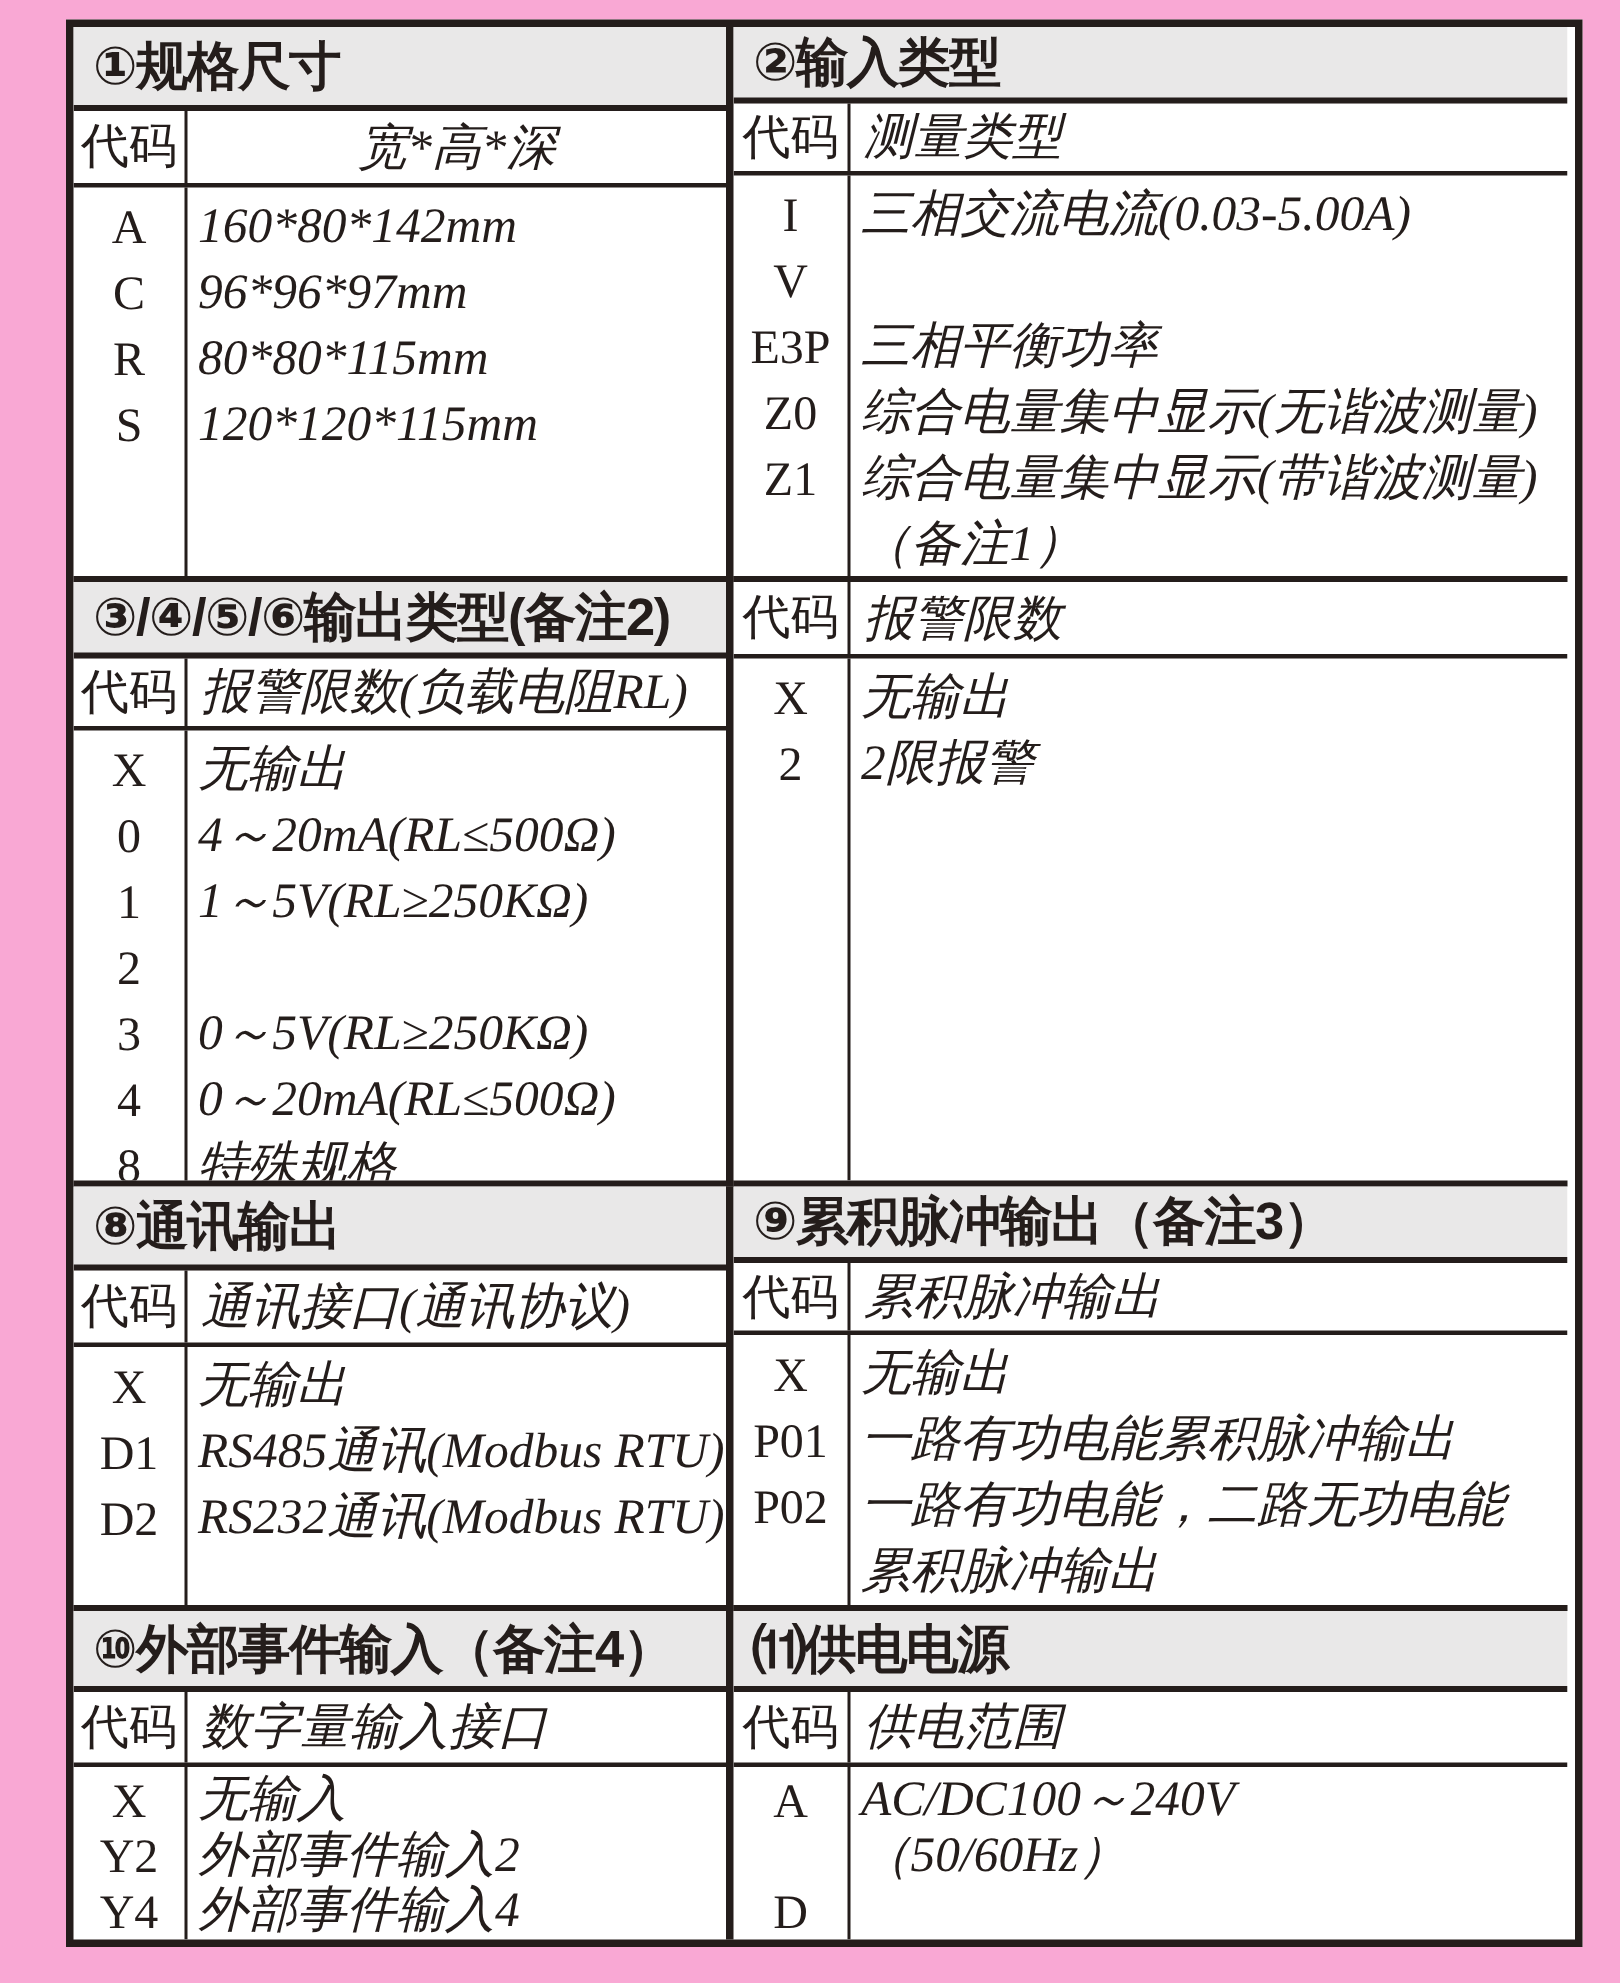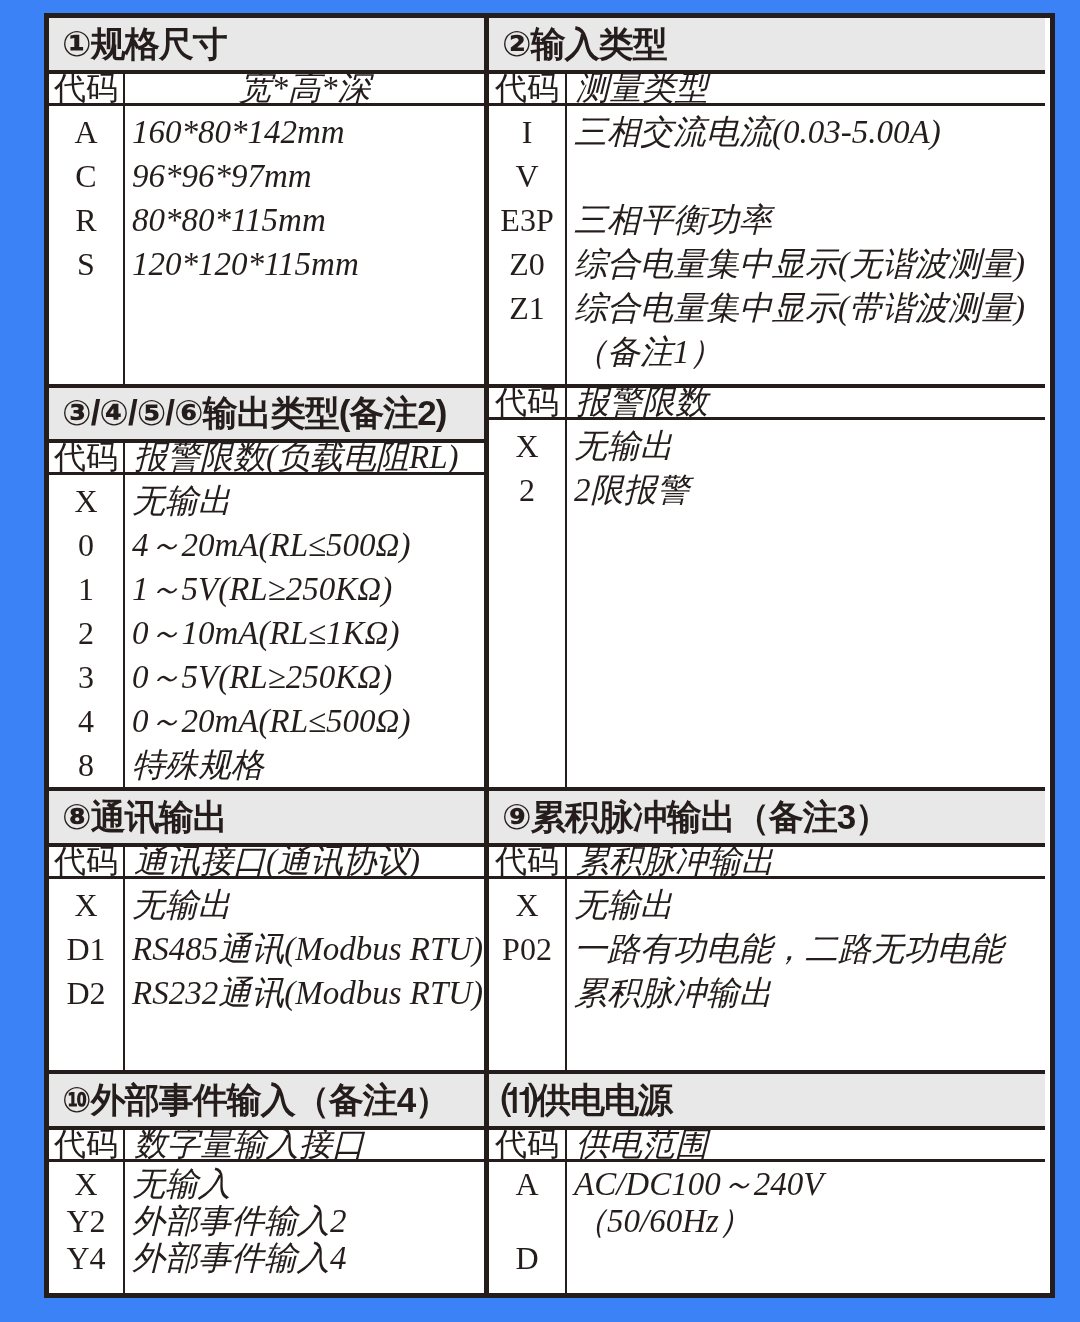--- a/index.html
+++ b/index.html
@@ -8,21 +8,21 @@
     background: #ffffff;
     width: 1080px;
     height: 1322px;
     font-family: "Liberation Serif", "DejaVu Serif", serif;
     color: #241d1b;
   }
   .page {
     position: relative;
     width: 1080px;
     height: 1322px;
-    background: #3b82f6;
+    background: #f9a8d4;
     overflow: hidden;
   }
   .spec-table {
     position: absolute;
     left: 44px;
     top: 13px;
     width: 1001px;
     border: 5px solid #241d1b;
     display: grid;
     grid-template-columns: 440px 556px;
@@ -49,21 +49,21 @@
     font-family: "Liberation Sans", "DejaVu Sans", sans-serif;
     font-weight: bold;
     font-size: 35px;
     letter-spacing: -1px;
     white-space: nowrap;
     box-sizing: border-box;
   }
 
   
   .colhead {
-    height: 32px;
+    height: 51px;
     border-bottom: 3px solid #241d1b;
     display: flex;
     align-items: center;
     font-size: 33px;
     box-sizing: border-box;
   }
   .colhead .code-cell {
     align-self: stretch;
     display: flex;
     align-items: center;
@@ -189,21 +189,20 @@
         <div class="line">
           <div class="code-cell">0</div>
           <div class="desc-cell">4～20mA(RL≤500Ω)</div>
         </div>
         <div class="line">
           <div class="code-cell">1</div>
           <div class="desc-cell">1～5V(RL≥250KΩ)</div>
         </div>
         <div class="line">
           <div class="code-cell">2</div>
-          <div class="desc-cell">0～10mA(RL≤1KΩ)</div>
         </div>
         <div class="line">
           <div class="code-cell">3</div>
           <div class="desc-cell">0～5V(RL≥250KΩ)</div>
         </div>
         <div class="line">
           <div class="code-cell">4</div>
           <div class="desc-cell">0～20mA(RL≤500Ω)</div>
         </div>
         <div class="line">
@@ -257,20 +256,24 @@
       <div class="colhead">
         <div class="code-cell">代码</div>
         <div class="desc-cell">累积脉冲输出</div>
       </div>
       <div class="tbody">
         <div class="line">
           <div class="code-cell">X</div>
           <div class="desc-cell">无输出</div>
         </div>
         <div class="line">
+          <div class="code-cell">P01</div>
+          <div class="desc-cell">一路有功电能累积脉冲输出</div>
+        </div>
+        <div class="line">
           <div class="code-cell">P02</div>
           <div class="desc-cell">一路有功电能，二路无功电能</div>
         </div>
         <div class="line">
           <div class="code-cell"></div>
           <div class="desc-cell">累积脉冲输出</div>
         </div>
       </div>
     </div>
 

